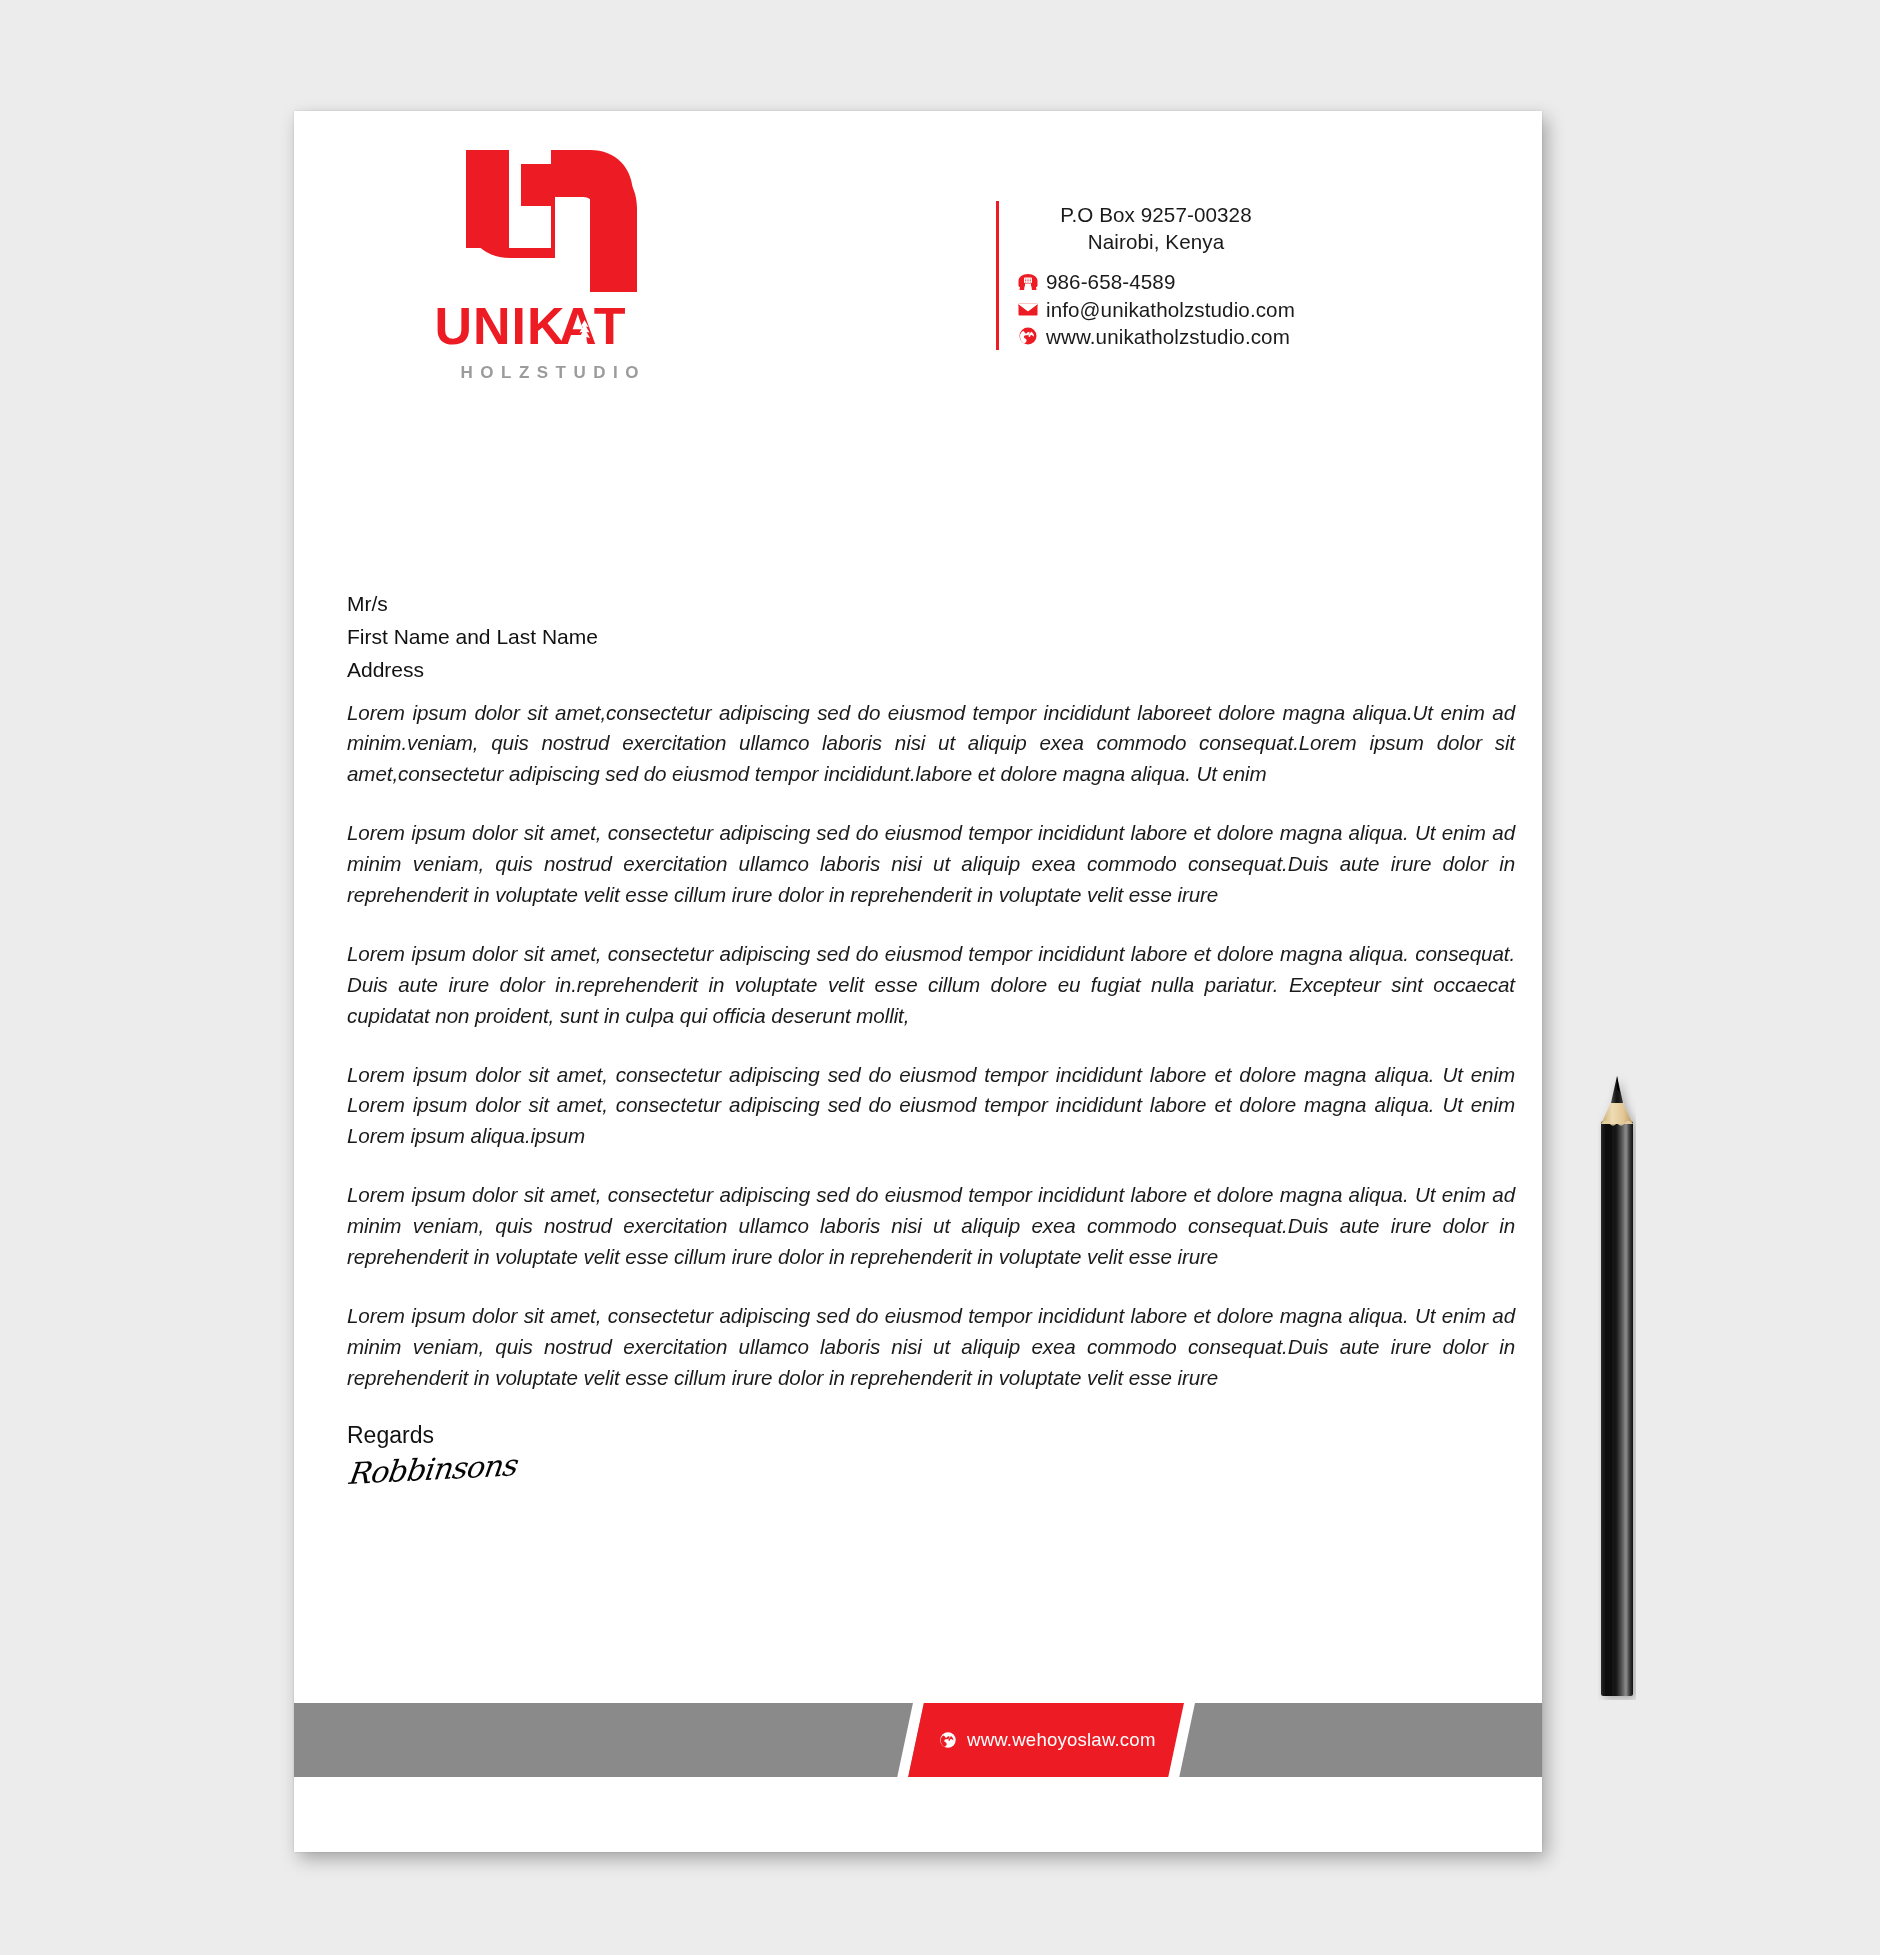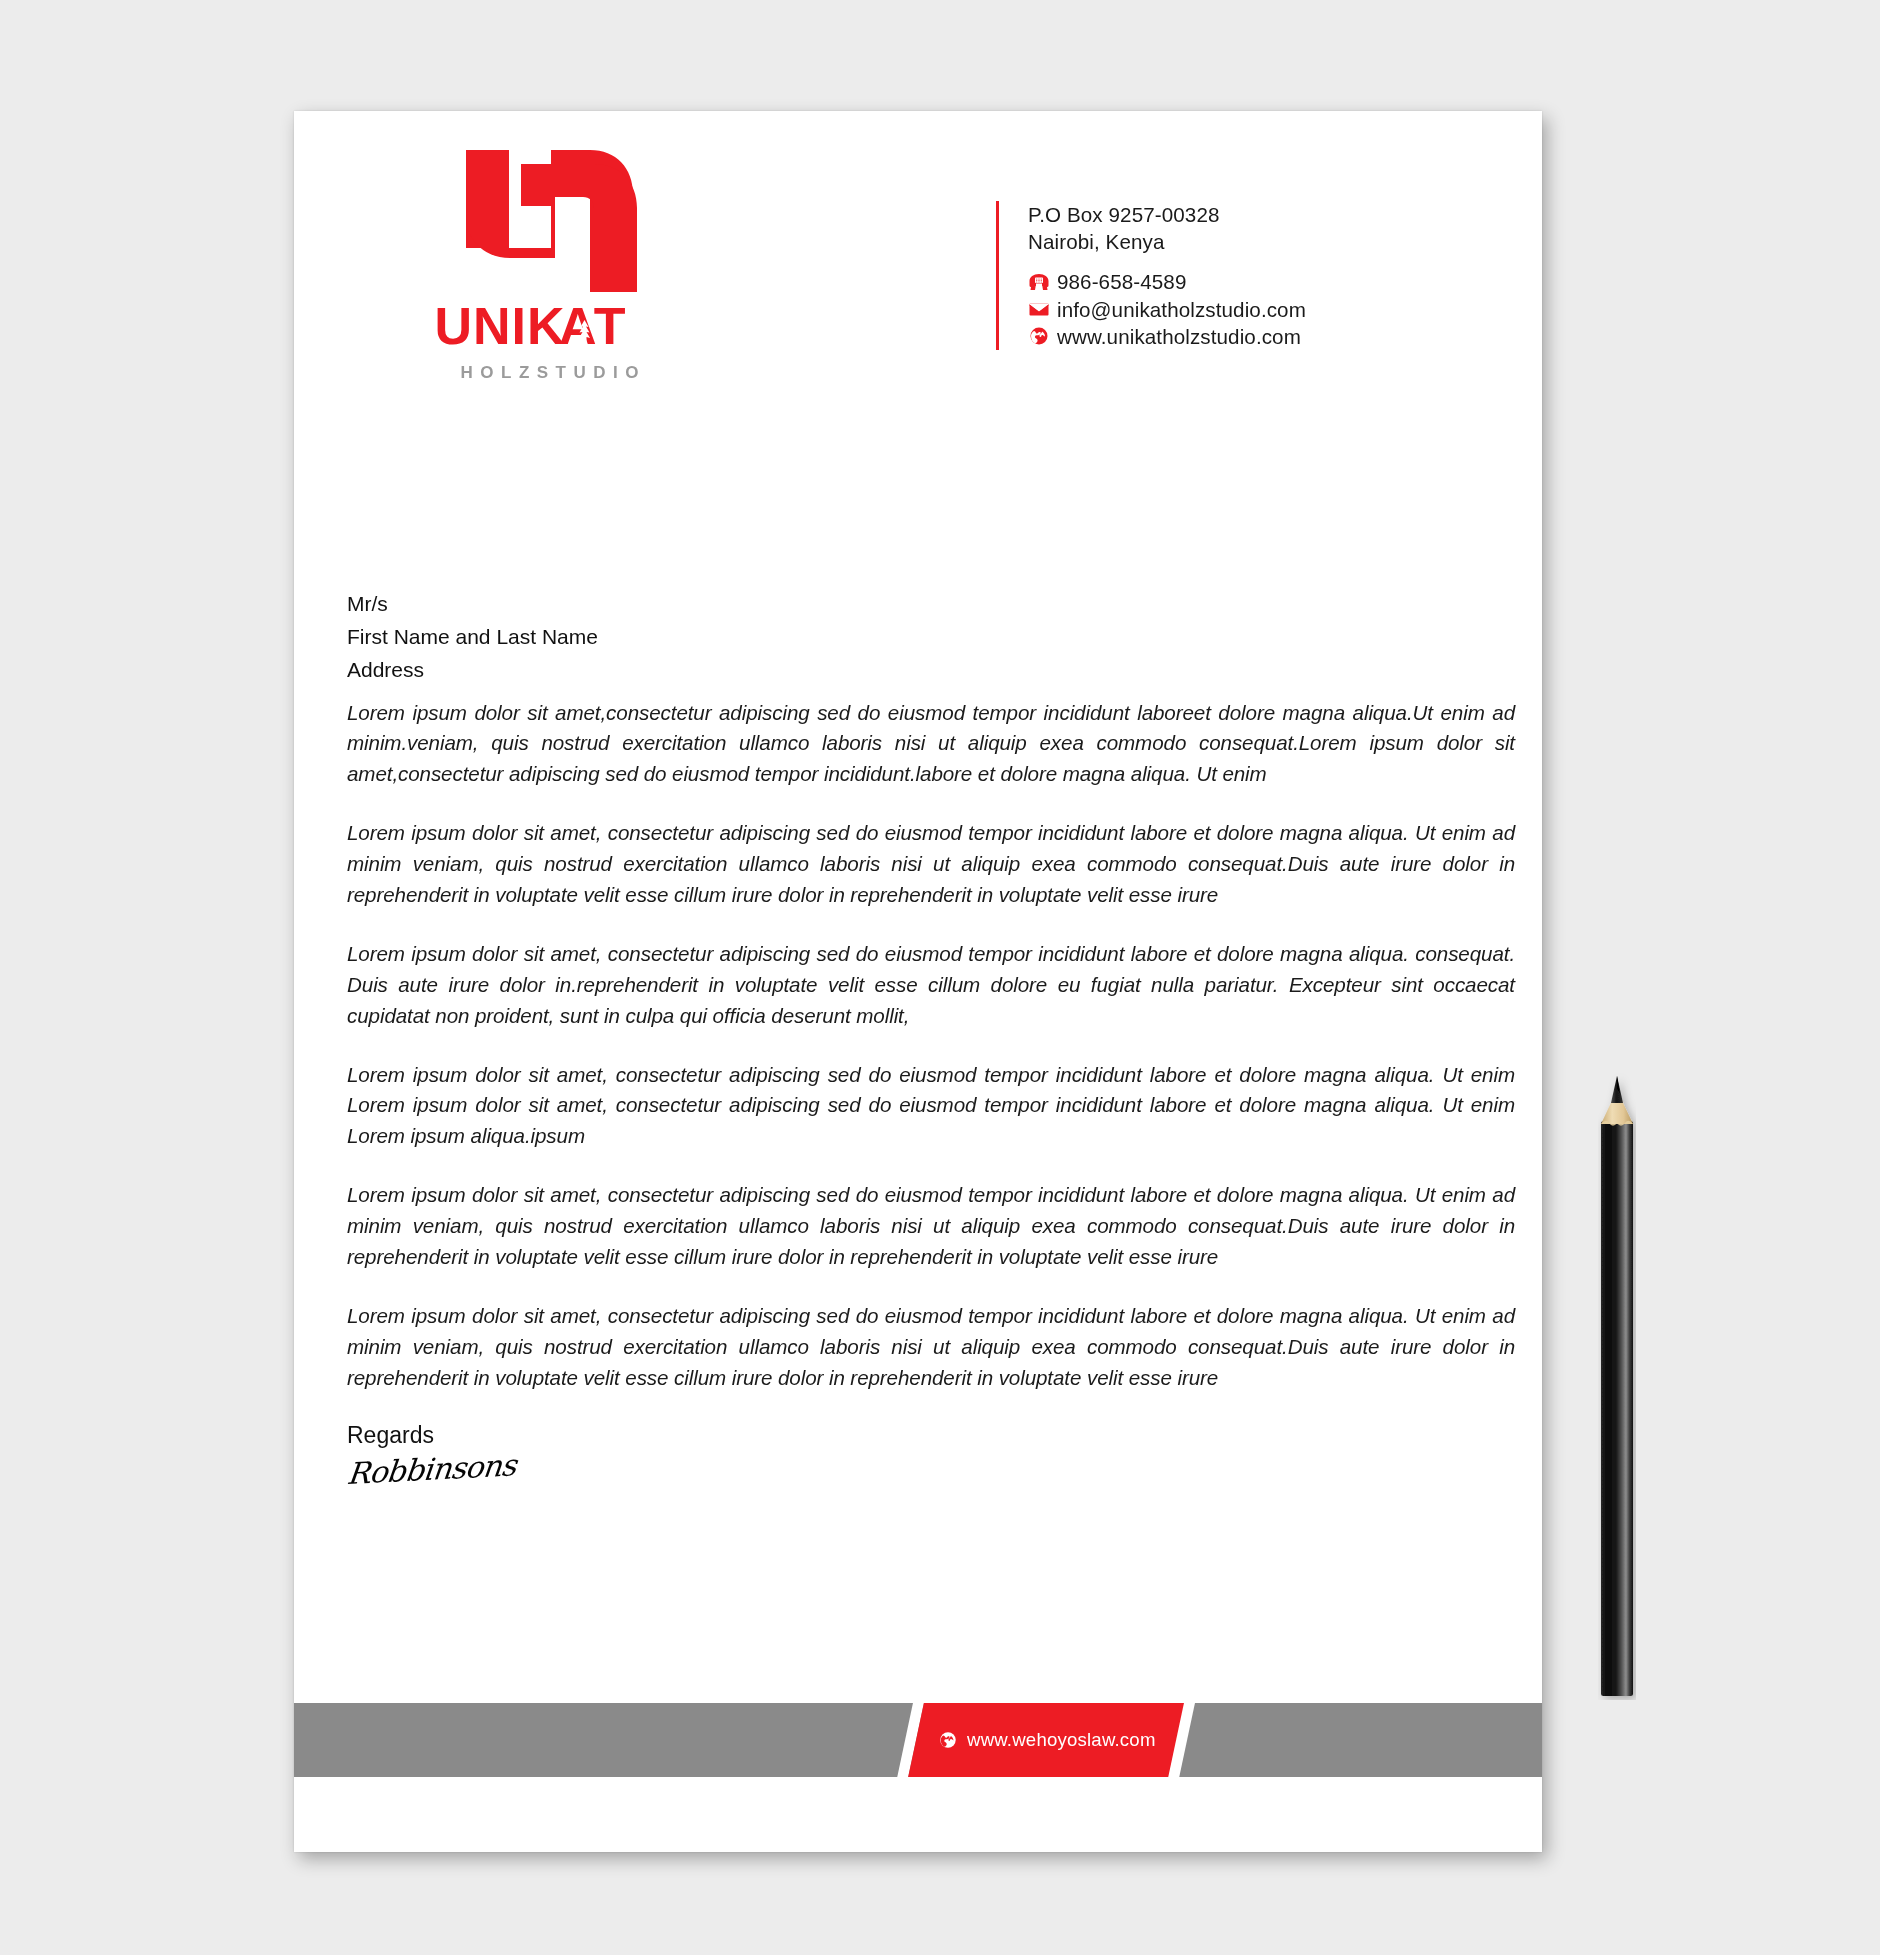--- a/index.html
+++ b/index.html
@@ -43,22 +43,23 @@
     font-size: 17px;
     font-weight: 700;
     letter-spacing: 7.5px;
     text-indent: 7.5px;
   }
 
   
   .contact {
     position: absolute;
     left: 702px; top: 90px;
-    padding-left: 29px;
+    padding-left: 18px;
     border-left: 3.5px solid #ED1C24;
+    text-align: center;
   }
   .contact .line {
     font-size: 20.6px;
     color: #1a1a1a;
     line-height: 1.32;
     white-space: nowrap;
     letter-spacing: 0.1px;
   }
   .contact .gap { height: 13px; }
   .contact .row { display: flex; align-items: center; gap: 7px; }

